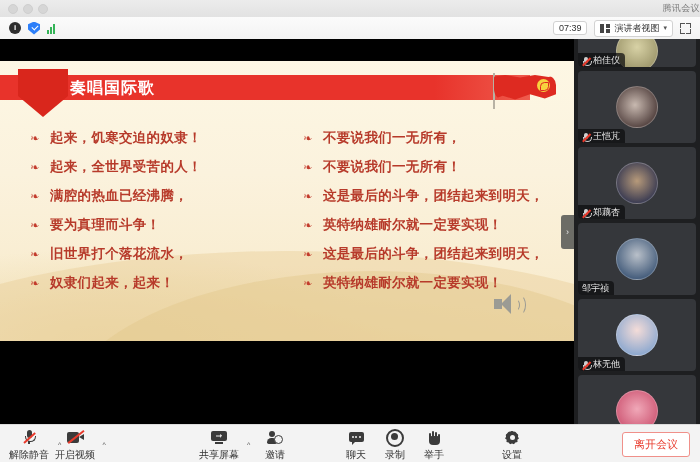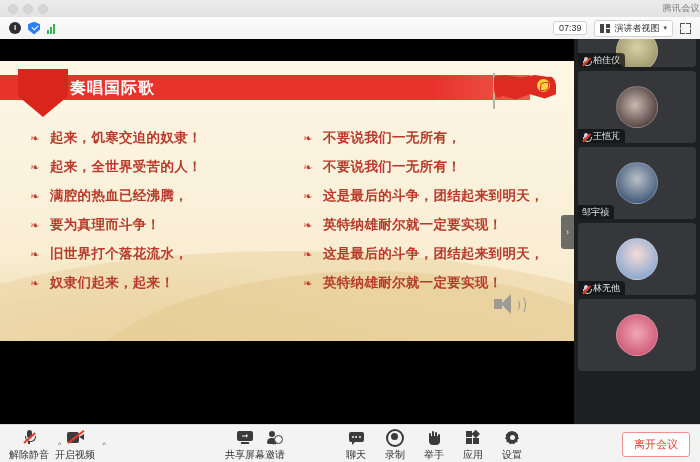--- a/index.html
+++ b/index.html
@@ -411,20 +411,31 @@
       <div class="namebar">
         <span class="mic-off">
             <i class="cap"></i>
             <i class="arc"></i>
             <i class="slash"></i>
           </span>
         <span class="pname">王恺芃</span>
       </div>
     </div>
     <div class="ptile">
+      <div class="avatar av3"></div>
+      <div class="namebar">
+        <span class="mic-off">
+            <i class="cap"></i>
+            <i class="arc"></i>
+            <i class="slash"></i>
+          </span>
+        <span class="pname">郑藕杏</span>
+      </div>
+    </div>
+    <div class="ptile">
       <div class="avatar av5"></div>
       <div class="namebar">
         <span class="pname">邹宇祯</span>
       </div>
     </div>
     <div class="ptile">
       <div class="avatar av4"></div>
       <div class="namebar">
         <span class="mic-off">
             <i class="cap"></i>
@@ -460,21 +471,21 @@
         <span class="g-cam">
             <i class="bx"></i>
             <i class="tri"></i>
             <i class="slash"></i>
           </span>
         <span class="mini-caret" style="left:36px;">^</span>
       </span>
       <span class="lbl">开启视频</span>
     </div>
 
-    <div class="btn" style="left:222px;">
+    <div class="btn" style="left:196px;">
       <span class="glyph">
         <span class="g-share">
             <i class="scr"></i>
             <i class="ar"></i>
             <i class="base"></i>
           </span>
         <span class="mini-caret" style="left:36px;">^</span>
       </span>
       <span class="lbl">共享屏幕</span>
     </div>
@@ -517,31 +528,20 @@
             <i class="palm"></i>
             <i></i>
             <i></i>
             <i></i>
             <i></i>
           </span>
       </span>
       <span class="lbl">举手</span>
     </div>
 
-    <div class="btn" style="left:450px;">
-      <span class="glyph">
-        <span class="g-apps">
-            <i class="sq s1"></i>
-            <i class="dia"></i>
-            <i class="sq s2"></i>
-            <i class="sq s3"></i>
-          </span>
-      </span>
-      <span class="lbl">应用</span>
-    </div>
 
     <div class="btn" style="left:489px;">
       <span class="glyph">
         <span class="g-gear">
             <i class="ring"></i>
             <i class="hole"></i>
           </span>
       </span>
       <span class="lbl">设置</span>
     </div>

